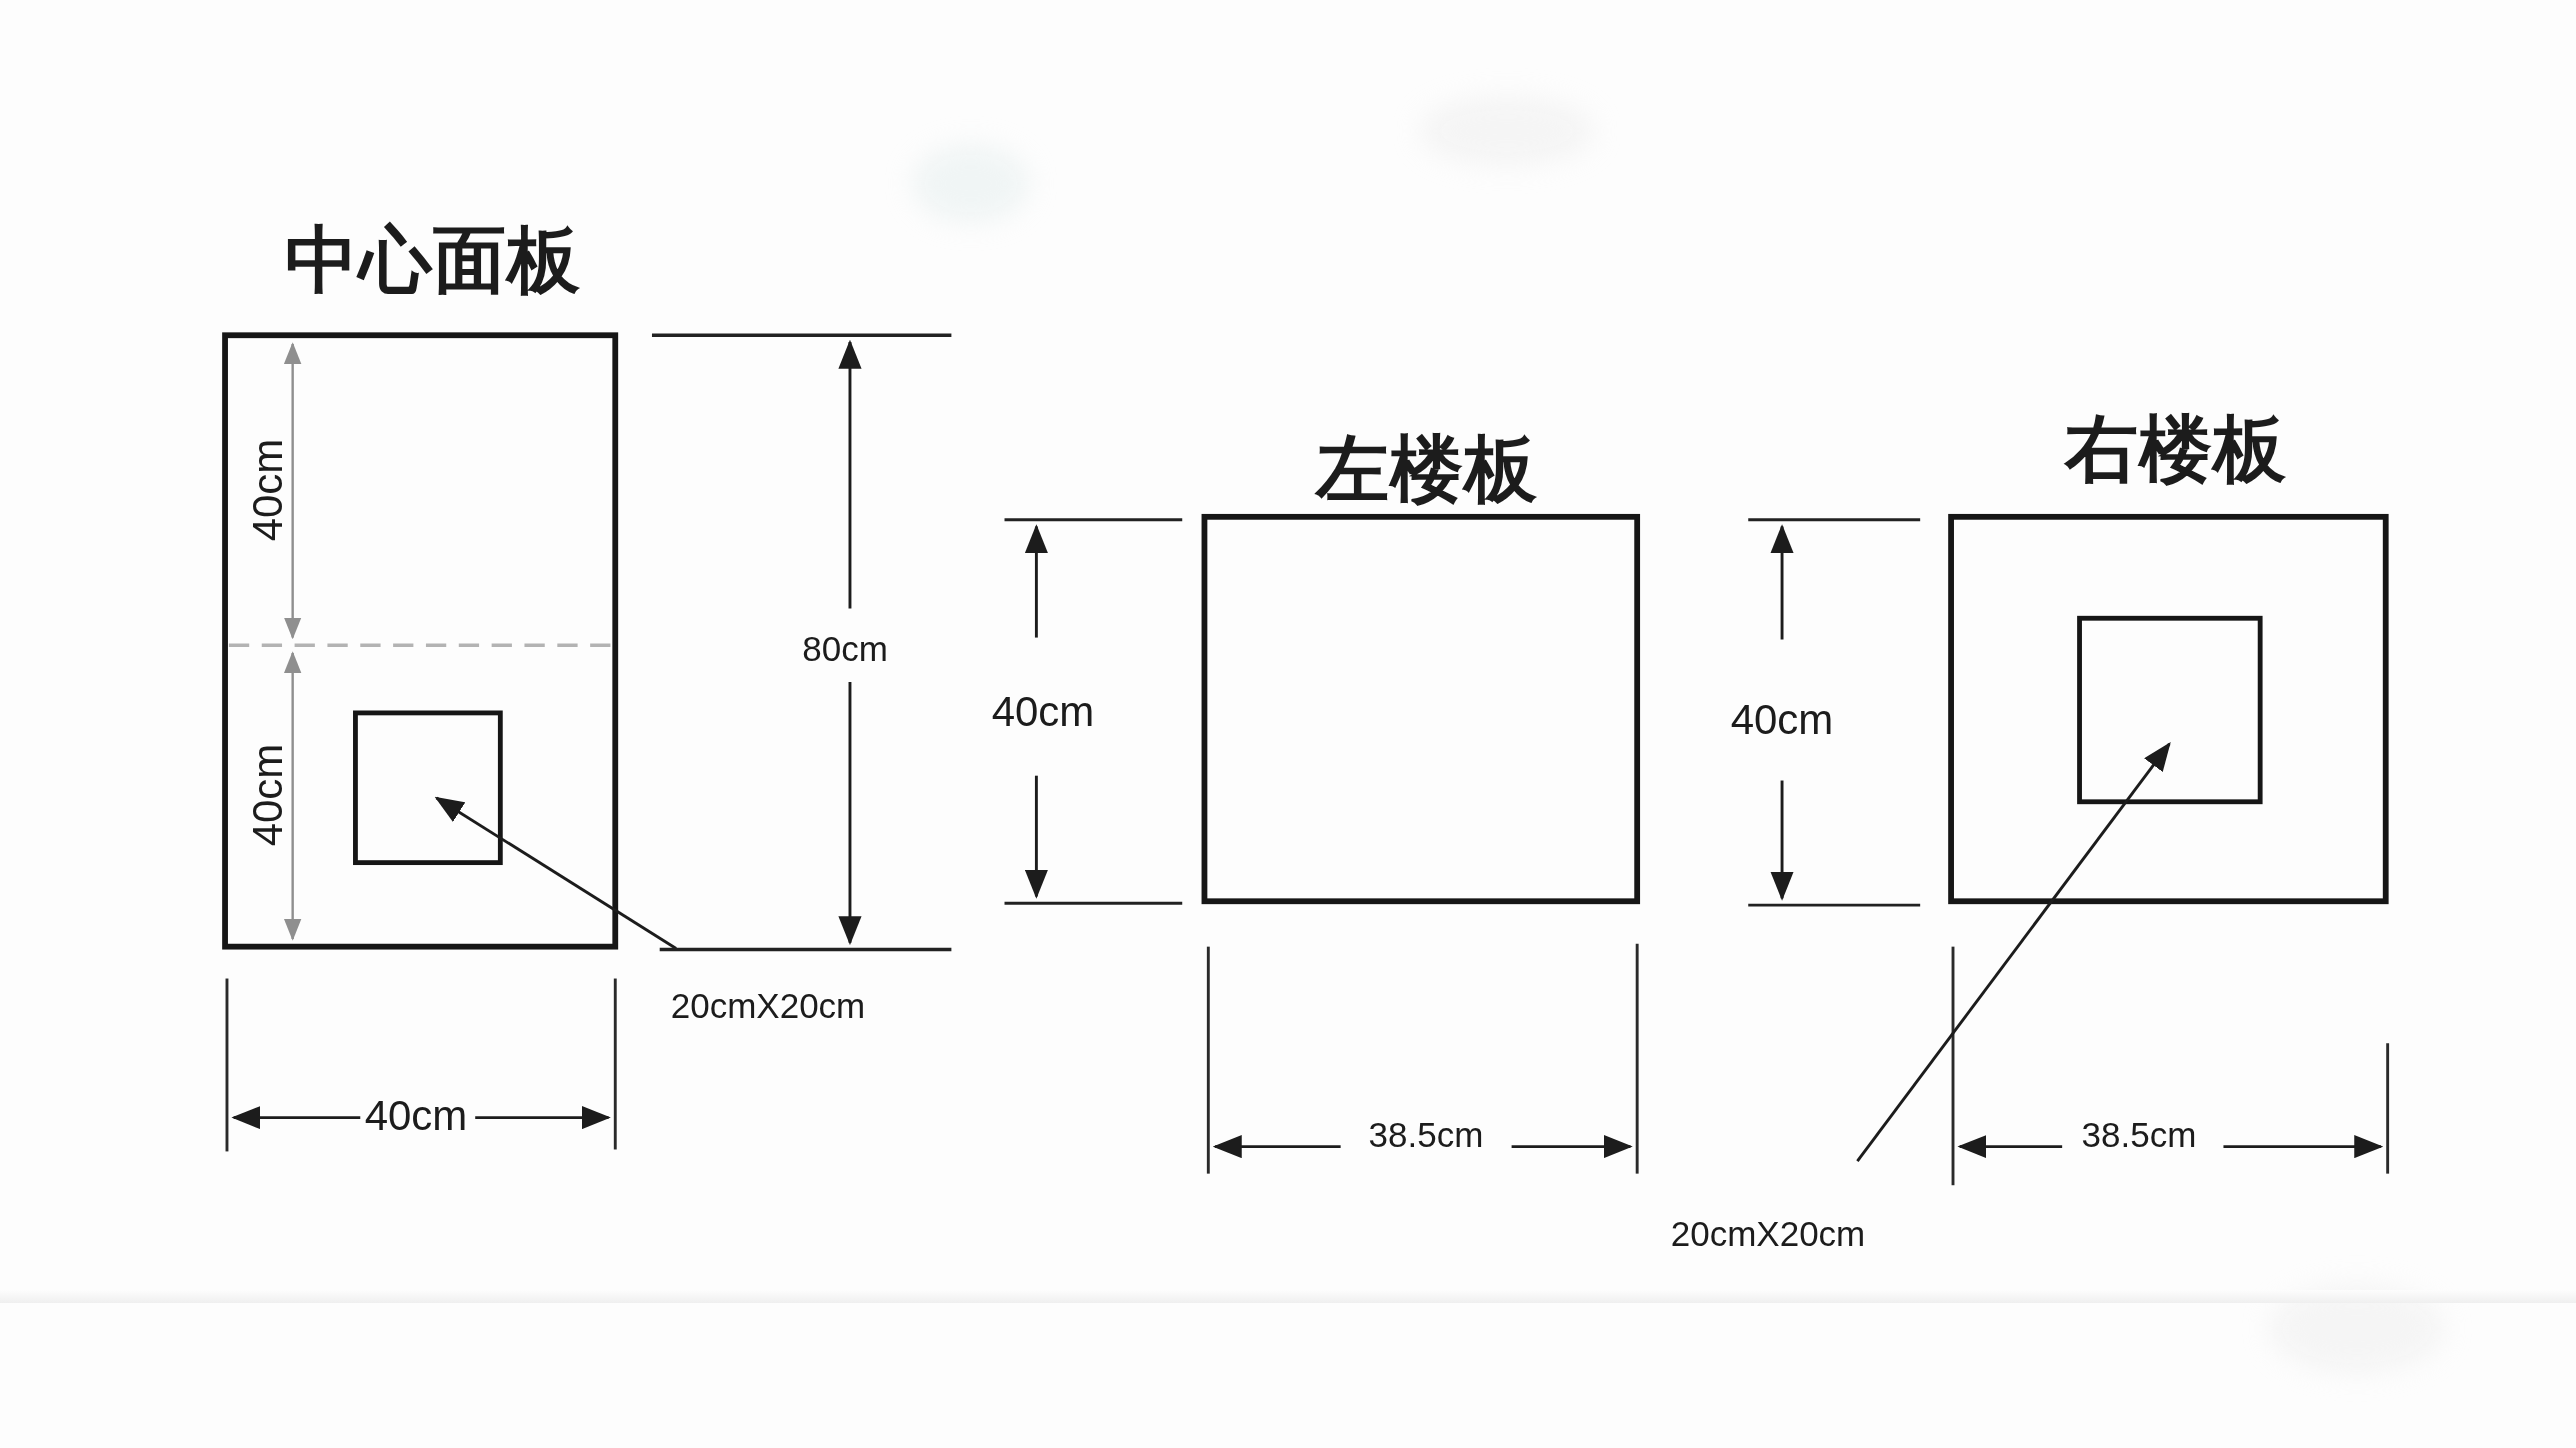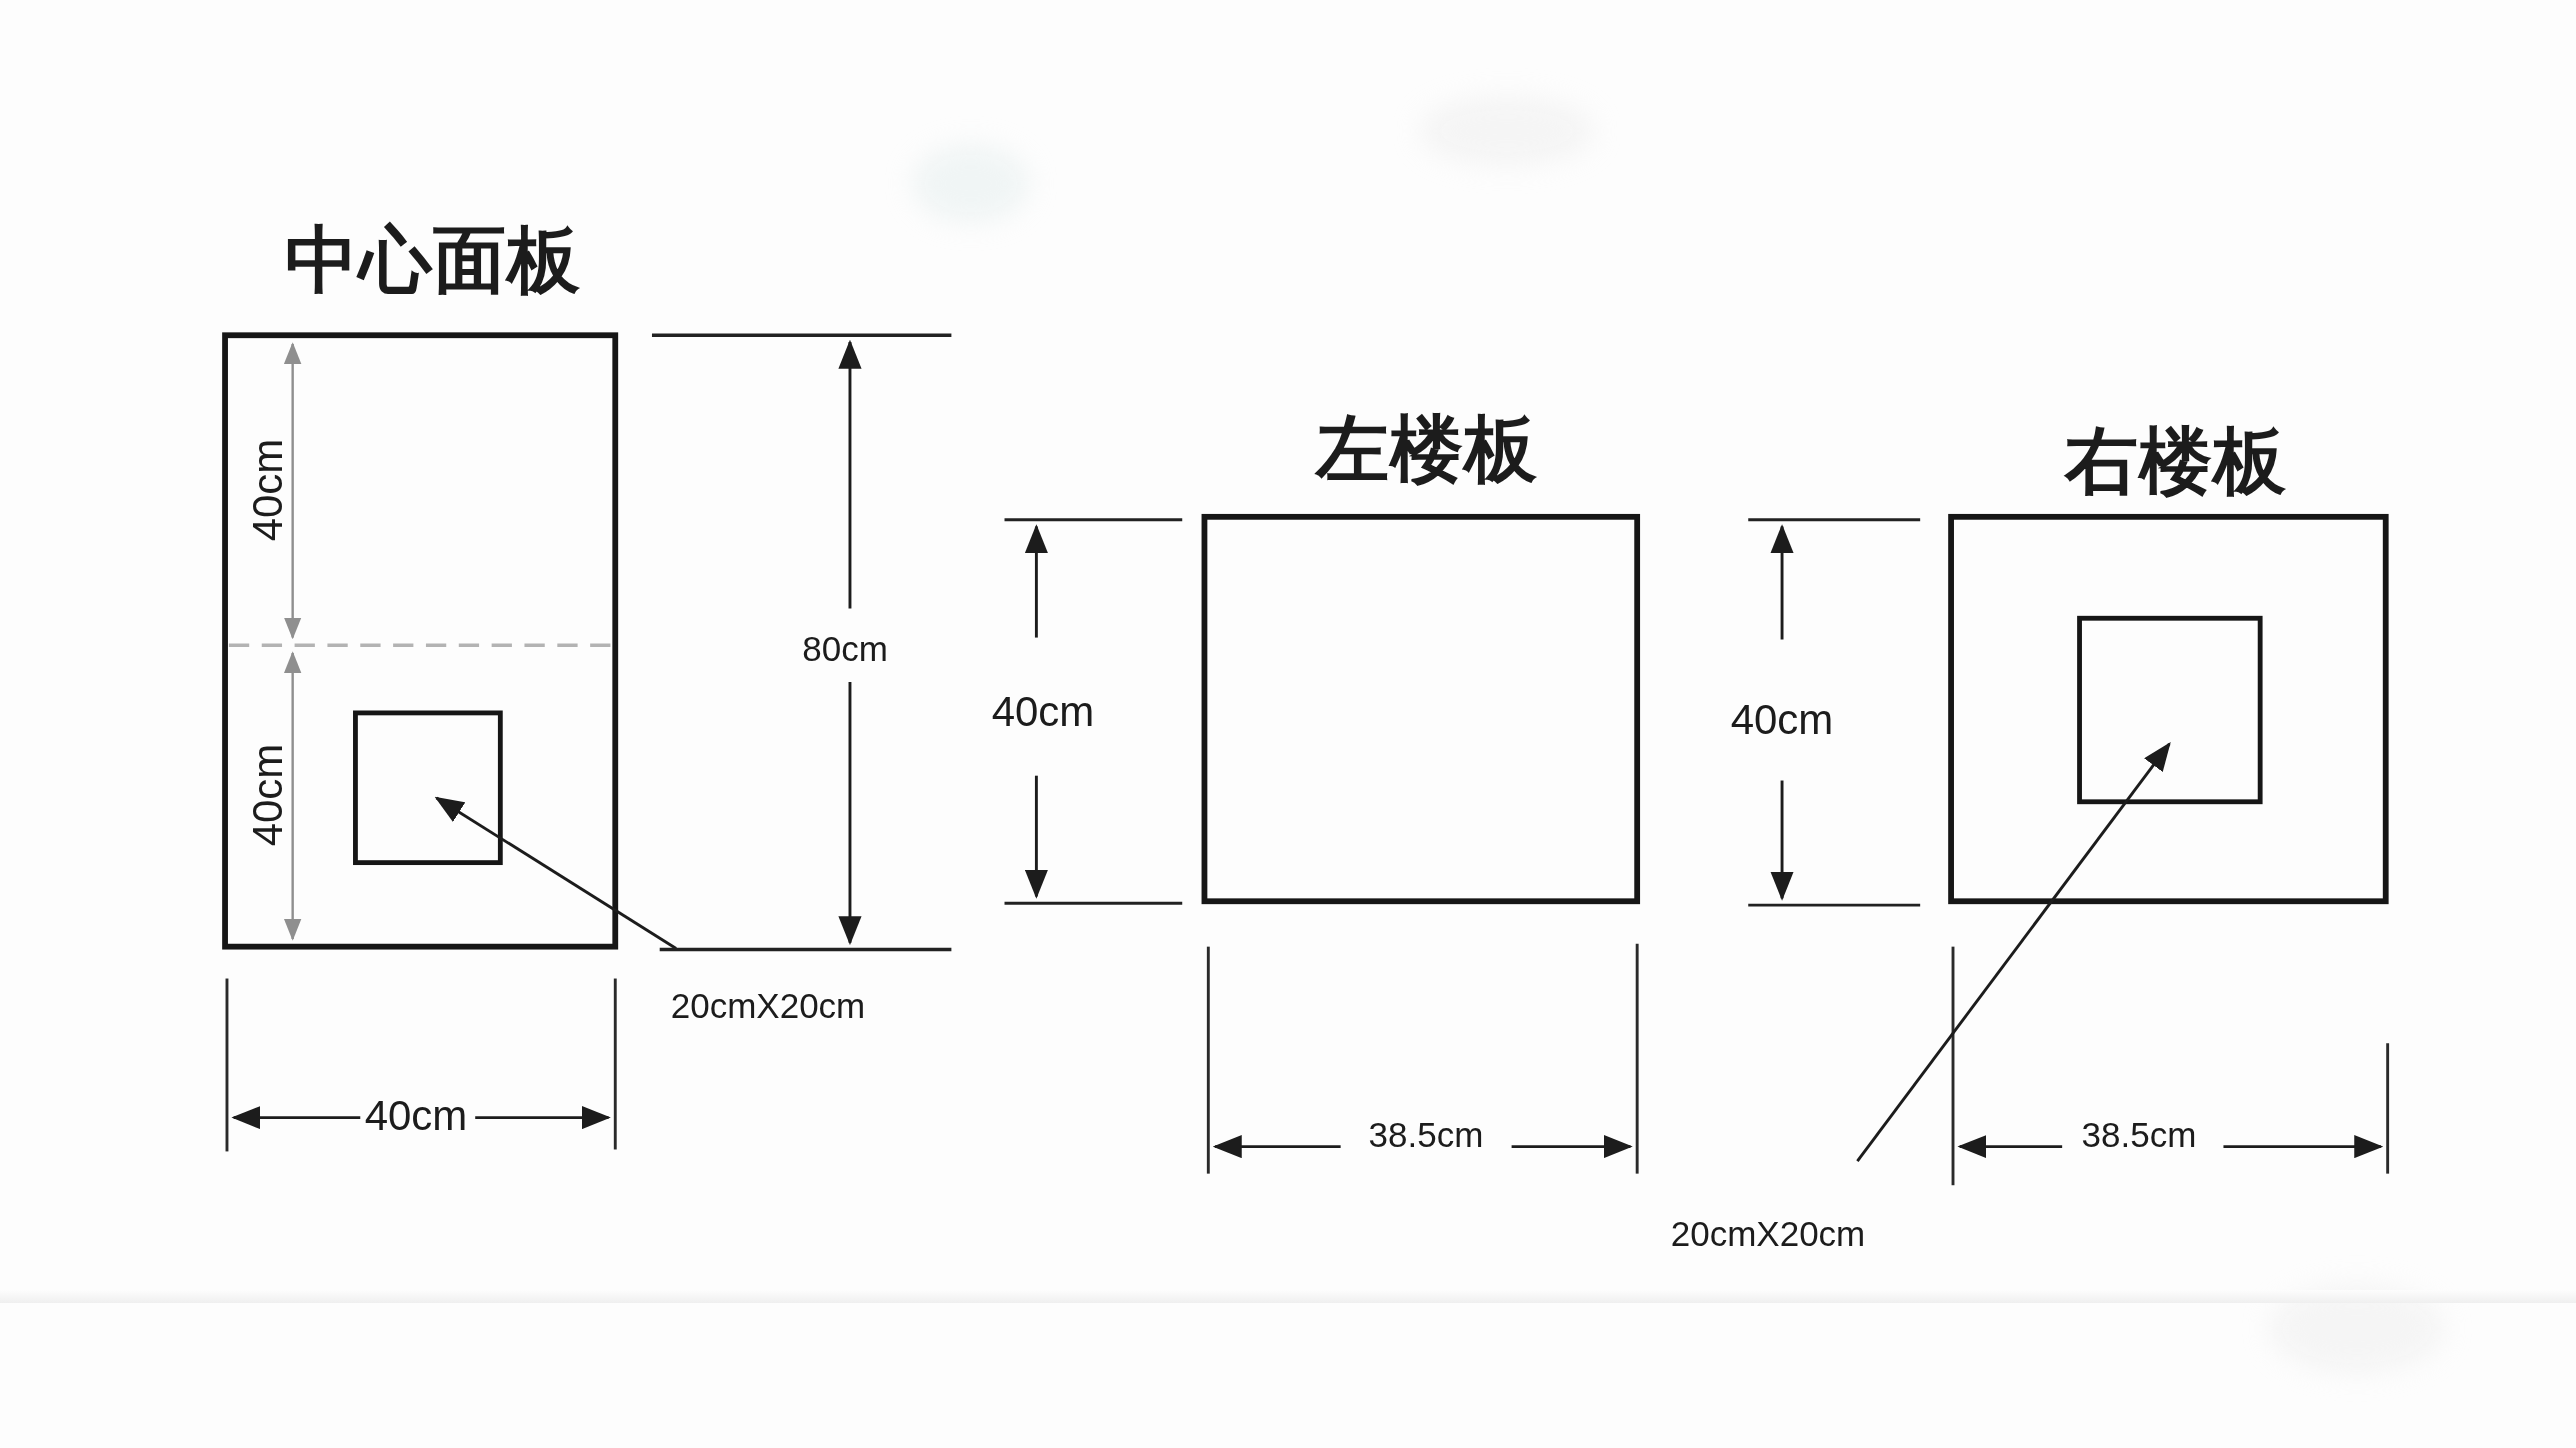--- a/index.html
+++ b/index.html
@@ -122,24 +122,24 @@
     <line x1="1923" y1="1202" x2="2246" y2="770" stroke="#1c1c1c" stroke-width="3" marker-end="url(#ahB)"></line>
   </svg>
 
   <div class="lbl panel-title" style="left:433px;top:259px;">中心面板</div>
   <div class="lbl dim rot" style="left:268px;top:490px;">40cm</div>
   <div class="lbl dim rot" style="left:268px;top:795px;">40cm</div>
   <div class="lbl dim-big" style="left:845px;top:648px;">80cm</div>
   <div class="lbl dim" style="left:416px;top:1116px;">40cm</div>
   <div class="lbl dim-big" style="left:768px;top:1005px;">20cmX20cm</div>
 
-  <div class="lbl panel-title" style="left:1427px;top:448px;">左楼板</div>
+  <div class="lbl panel-title" style="left:1427px;top:468px;">左楼板</div>
   <div class="lbl dim" style="left:1043px;top:712px;">40cm</div>
   <div class="lbl dim-big" style="left:1426px;top:1134px;">38.5cm</div>
 
-  <div class="lbl panel-title" style="left:2176px;top:460px;text-align:right;">右楼板</div>
+  <div class="lbl panel-title" style="left:2176px;top:448px;text-align:right;">右楼板</div>
   <div class="lbl dim" style="left:1782px;top:720px;">40cm</div>
   <div class="lbl dim-big" style="left:2139px;top:1134px;">38.5cm</div>
   <div class="lbl dim-big" style="left:1768px;top:1233px;">20cmX20cm</div>
 
   <div class="bottom-strip"></div>
 </div>
 
 
 </body></html>

